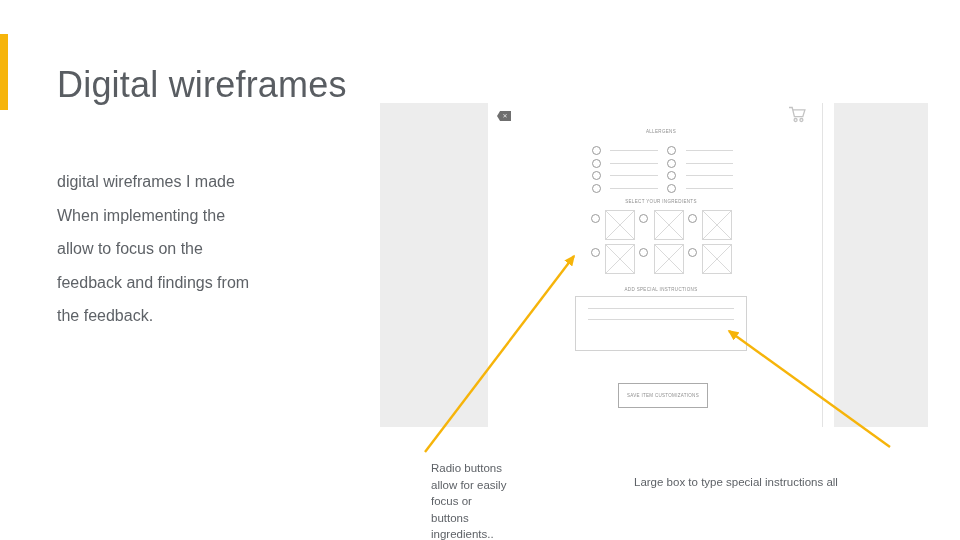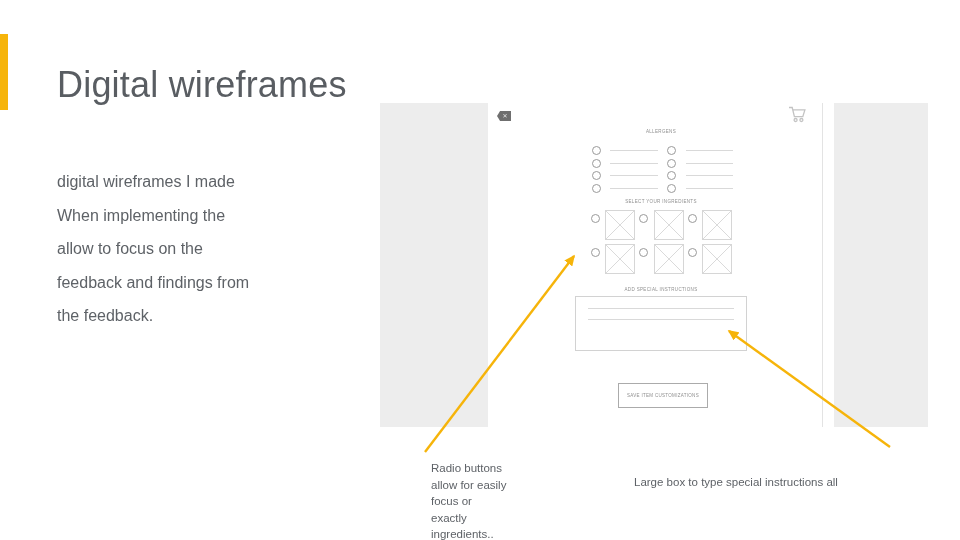--- a/index.html
+++ b/index.html
@@ -161,20 +161,20 @@
       </marker>
     </defs>
     <line x1="425" y1="452" x2="574" y2="256" marker-end="url(#ah)"></line>
     <line x1="890" y1="447" x2="729" y2="331" marker-end="url(#ah)"></line>
   </svg>
 
   <div class="annotation ann-left">
       <div>Radio buttons</div>
       <div>allow for easily</div>
       <div>focus or</div>
-      <div>exactly</div>
+      <div>buttons</div>
       <div>ingredients..</div>
     </div>
   <div class="annotation ann-right">
       <div>Large box to type special instructions all</div>
     </div>
 
 </div>
 
 </body></html>

